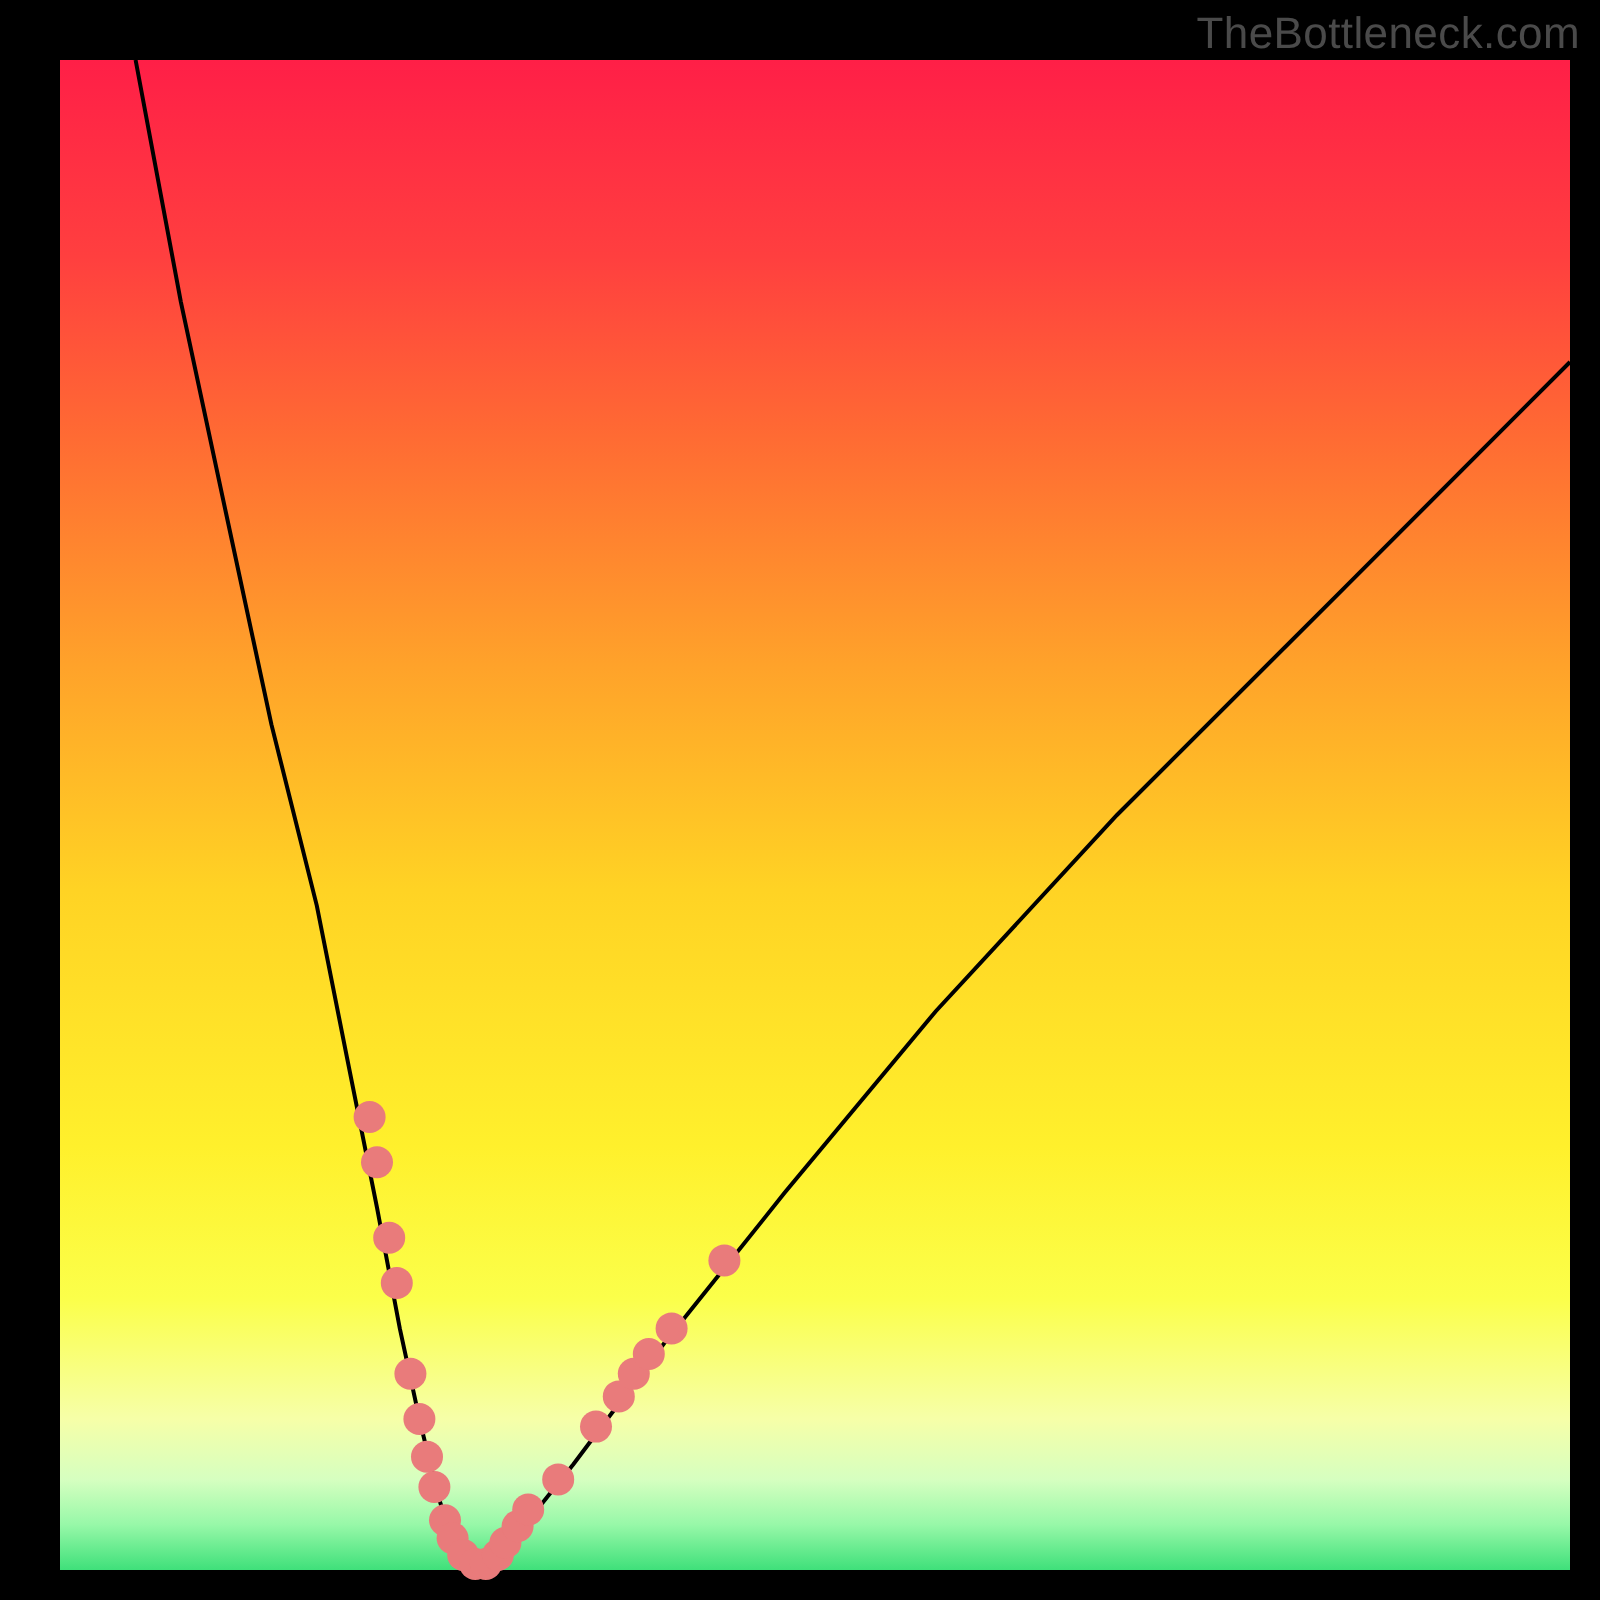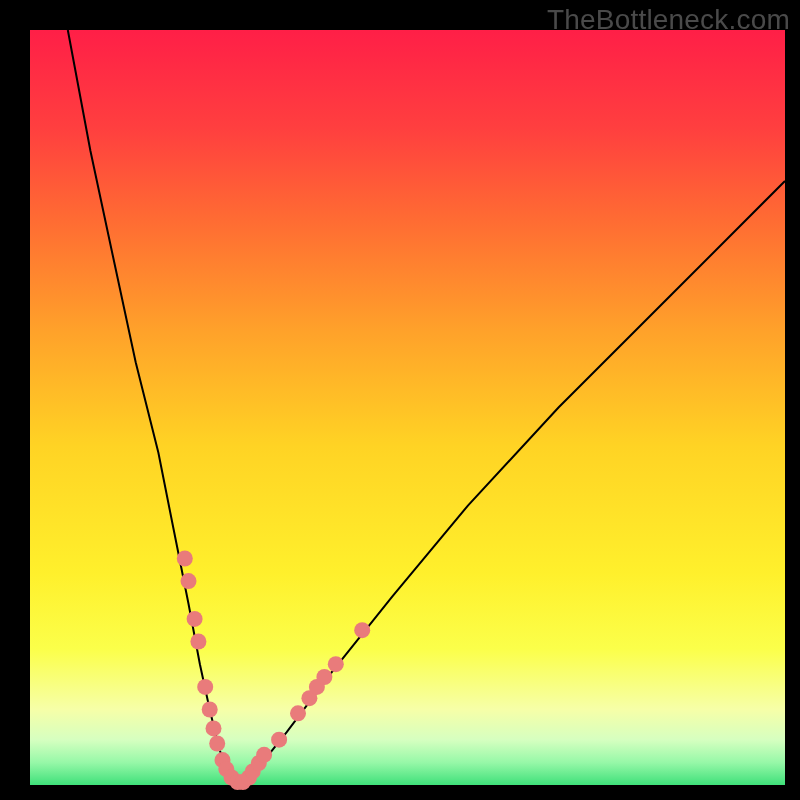--- a/index.html
+++ b/index.html
@@ -13,21 +13,21 @@
   .chart-container {
     position: relative;
     width: 800px;
     height: 800px;
   }
   .watermark {
     position: absolute;
     top: 4px;
     right: 10px;
     font-family: Arial, Helvetica, sans-serif;
-    font-size: 28px;
+    font-size: 22px;
     color: #4a4a4a;
     font-weight: 500;
     letter-spacing: 0.2px;
     z-index: 10;
   }
   svg {
     position: absolute;
     top: 0;
     left: 0;
   }

